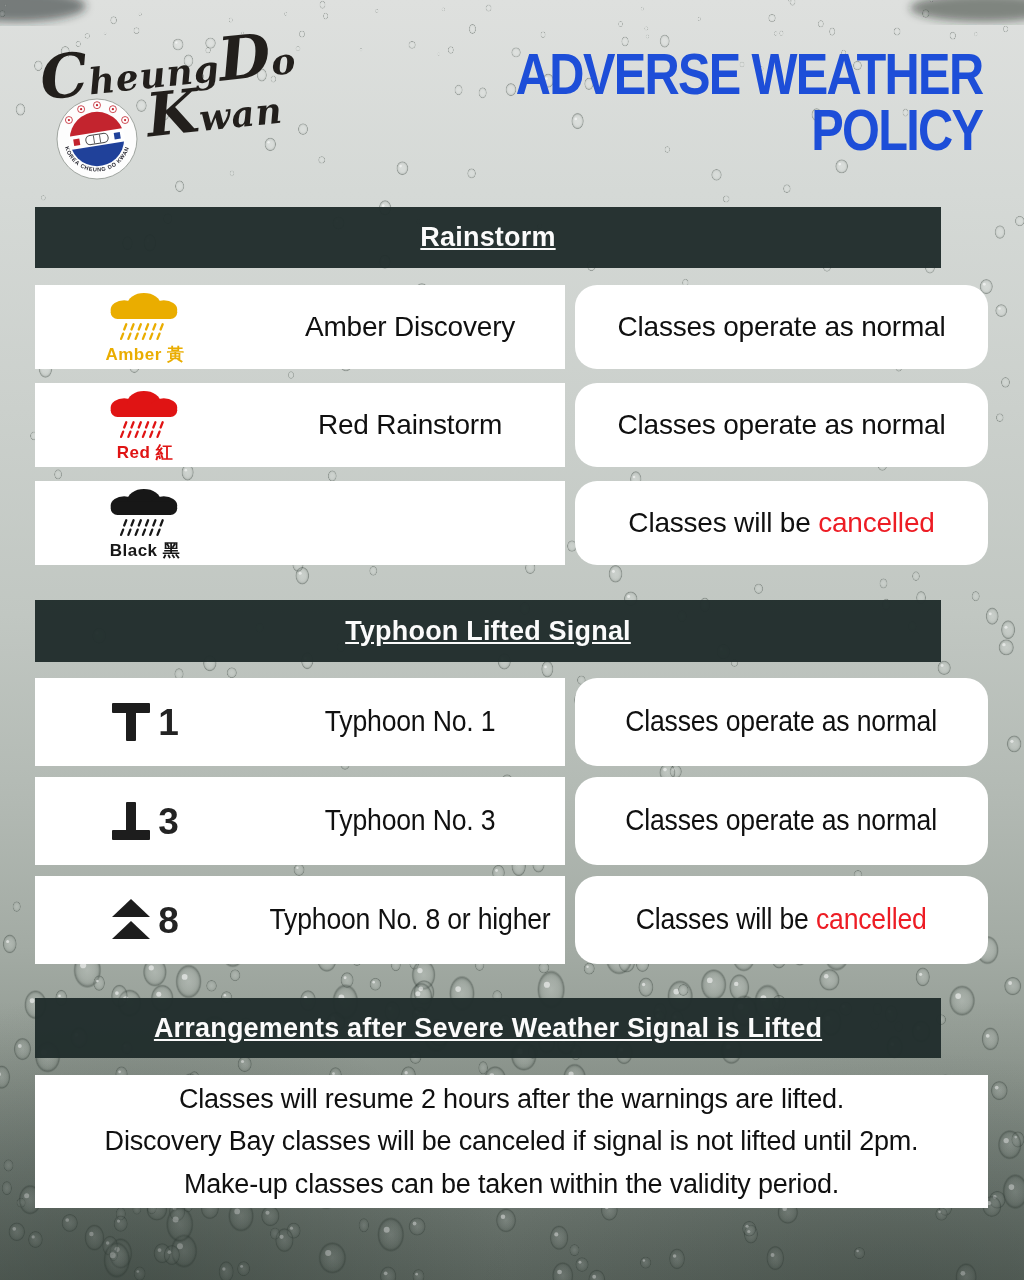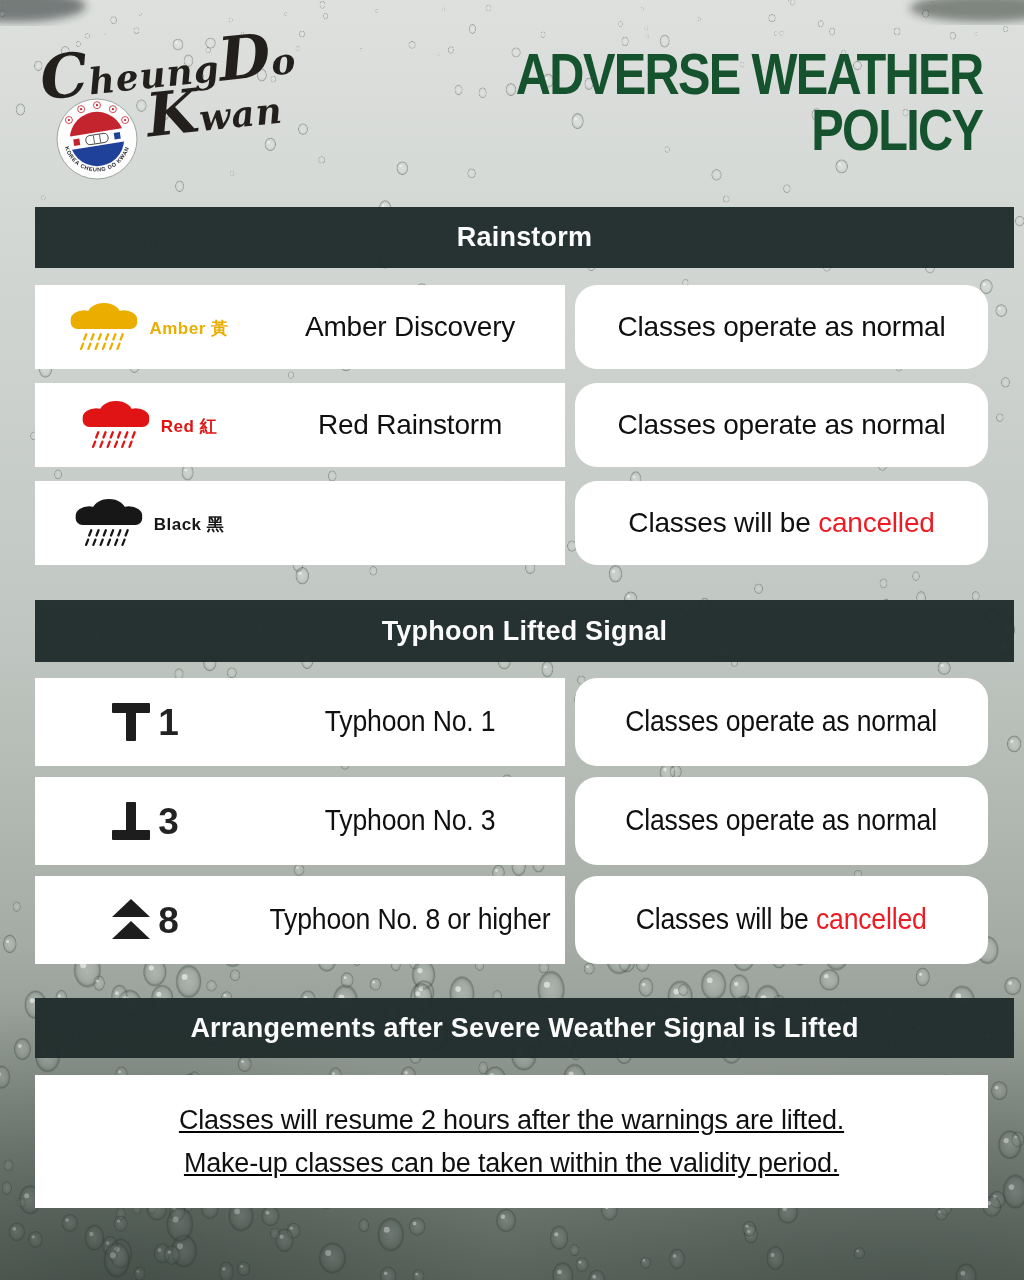--- a/index.html
+++ b/index.html
@@ -19,55 +19,55 @@
   .content{position:absolute;inset:0;z-index:1;}
 
   
   .logo-text{position:absolute;left:42px;top:38px;transform:rotate(-6deg);
     font-family:"DejaVu Serif", serif;font-style:italic;font-weight:700;color:#221f1c;line-height:0.9;}
   .logo-text .cap{font-size:60px;}
   .logo-text .small{font-size:36px;letter-spacing:1px;}
   .logo-line2{margin-left:102px;margin-top:-6px;}
   .badge{position:absolute;left:56px;top:98px;width:82px;height:82px;}
 
-  .title{position:absolute;right:42px;top:46px;text-align:right;color:#14532d;}
+  .title{position:absolute;right:42px;top:46px;text-align:right;color:#1d4ed8;}
   .title-line{display:block;font-weight:700;font-size:58px;line-height:0.96;
     letter-spacing:-2px;transform:scaleX(0.84);transform-origin:100% 50%;white-space:nowrap;}
 
   
-  .section-bar{position:absolute;left:35px;width:979px;background:rgba(33,45,44,0.97);
+  .section-bar{position:absolute;left:35px;width:906px;background:rgba(33,45,44,0.97);
     display:flex;align-items:center;justify-content:center;color:#fbfbfb;
-    font-weight:700;font-size:27px;letter-spacing:0.2px;}
+    font-weight:700;font-size:27px;letter-spacing:0.2px;text-decoration:underline;}
   #bar-rain{top:207px;height:61px;}
   #bar-typhoon{top:600px;height:62px;}
   #bar-arr{top:998px;height:60px;}
 
   
   .row-grid{position:absolute;left:35px;width:953px;display:grid;
     grid-template-columns:530px 413px;column-gap:10px;}
   #grid-rain{top:285px;grid-template-rows:84px 84px 84px;row-gap:14px;}
   #grid-typhoon{top:678px;grid-template-rows:88px 88px 88px;row-gap:11px;}
   .cell{background:#ffffff;display:flex;align-items:center;}
   .label-cell{justify-content:flex-start;}
   .status-cell{justify-content:center;text-align:center;border-radius:22px;}
   .row-label{flex:1;text-align:center;font-size:28px;color:#101010;letter-spacing:-0.2px;}
   .status-text{font-size:28px;color:#101010;letter-spacing:-0.2px;}
   #grid-typhoon .row-label,#grid-typhoon .status-text{transform:scaleX(0.95) scaleY(1.03);}
   .cancel{font-weight:400;}
 
   
-  .icon-cell{width:220px;flex-shrink:0;display:flex;flex-direction:row;
+  .icon-cell{width:220px;flex-shrink:0;display:flex;flex-direction:column;
     align-items:center;justify-content:center;line-height:1;}
   .icon-caption{font-weight:700;font-size:17px;margin-top:3px;letter-spacing:0.5px;}
   .typhoon-ic{flex-direction:row;gap:7px;align-items:center;}
   .signal-number{font-size:37px;font-weight:700;color:#232323;}
 
   
   .arr-box{position:absolute;left:35px;top:1075px;width:953px;height:133px;background:#ffffff;
-    display:flex;flex-direction:column;align-items:center;justify-content:center;text-decoration:underline;}
+    display:flex;flex-direction:column;align-items:center;justify-content:center;}
   .arr-line{font-size:27px;color:#101010;line-height:1.57;letter-spacing:-0.2px;
     text-align:center;white-space:nowrap;}
 </style>
 </head>
 <body>
 
 <svg class="bg-drops" id="bg-drops" width="1024" height="1280">
   <defs>
     <radialGradient id="dropg">
       <stop offset="0%" stop-color="rgba(235,240,237,0.20)"></stop>
@@ -1048,16 +1048,17 @@
     <div class="cell status-cell">
       <span class="status-text"><span>Classes will be </span><span class="cancel" style="color: rgb(237, 28, 36);">cancelled</span></span>
     </div>
   </div>
 
   <div class="section-bar" id="bar-arr">
     <span>Arrangements after Severe Weather Signal is Lifted</span>
   </div>
   <div class="arr-box">
     <div class="arr-line">Classes will resume 2 hours after the warnings are lifted.</div>
+    <div class="arr-line">Discovery Bay classes will be canceled if signal is not lifted until 2pm.</div>
     <div class="arr-line">Make-up classes can be taken within the validity period.</div>
   </div>
 
 </div>
 
 </body></html>

